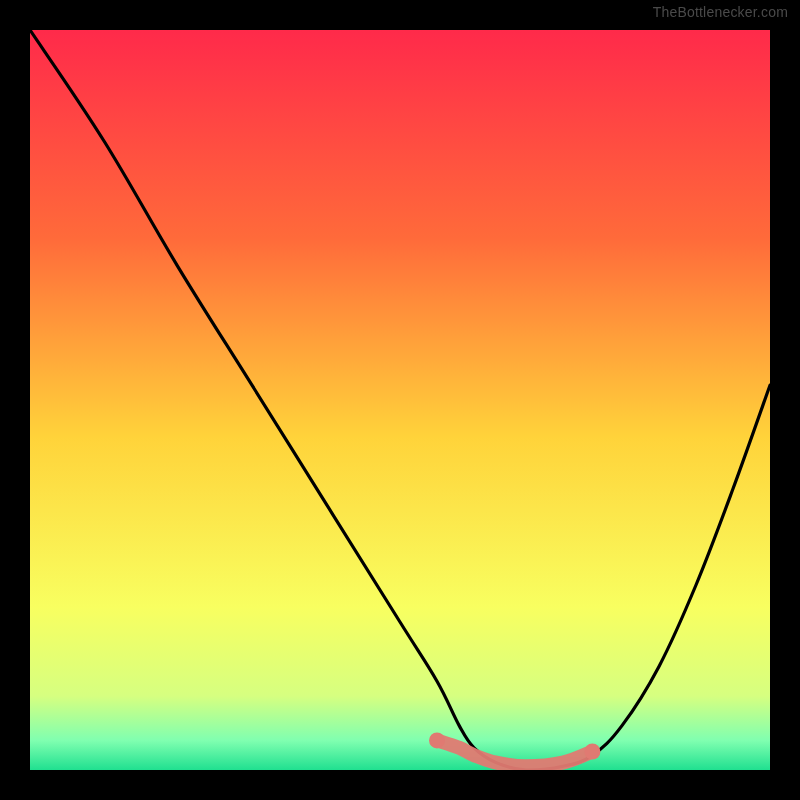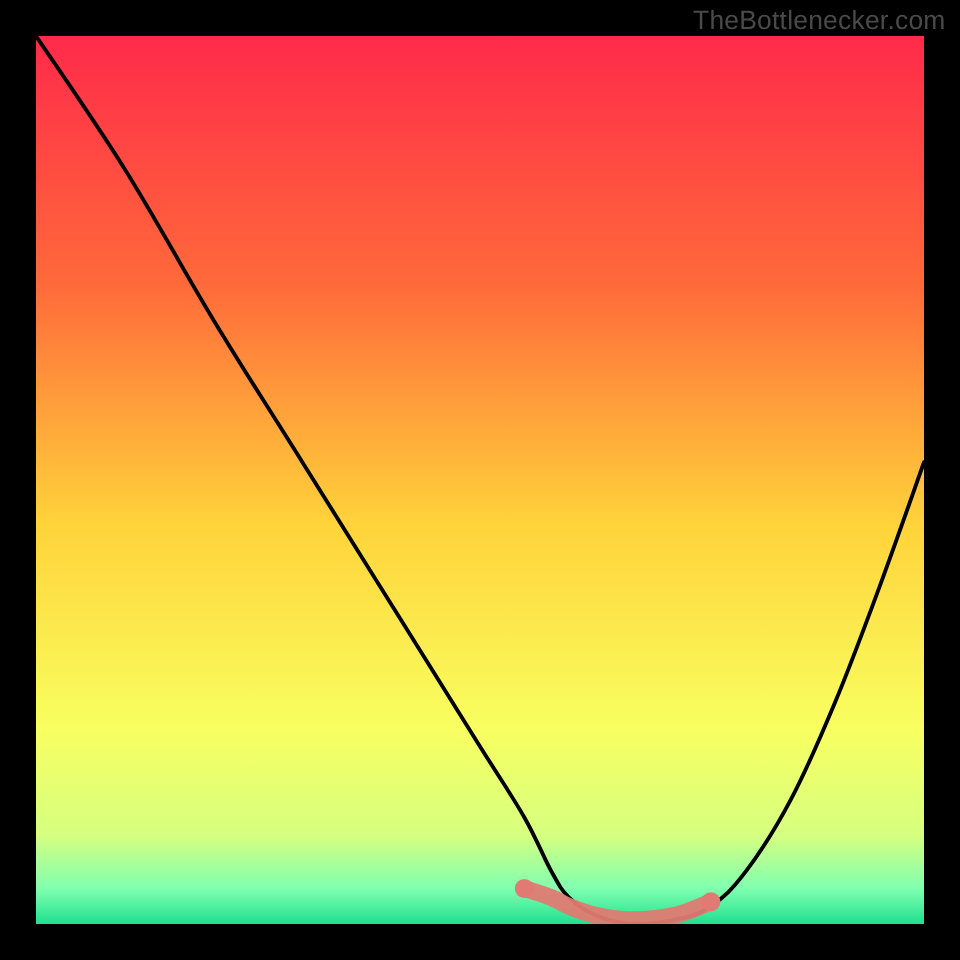--- a/index.html
+++ b/index.html
@@ -22,21 +22,21 @@
     left: 30px;
     top: 30px;
     width: 740px;
     height: 740px;
   }
   .watermark {
     position: absolute;
     top: 4px;
     right: 12px;
     color: #4a4a4a;
-    font-size: 22px;
+    font-size: 14px;
     font-weight: 400;
     letter-spacing: 0.2px;
     user-select: none;
   }
 </style>
 </head>
 <body>
 
 <div class="stage">
 

